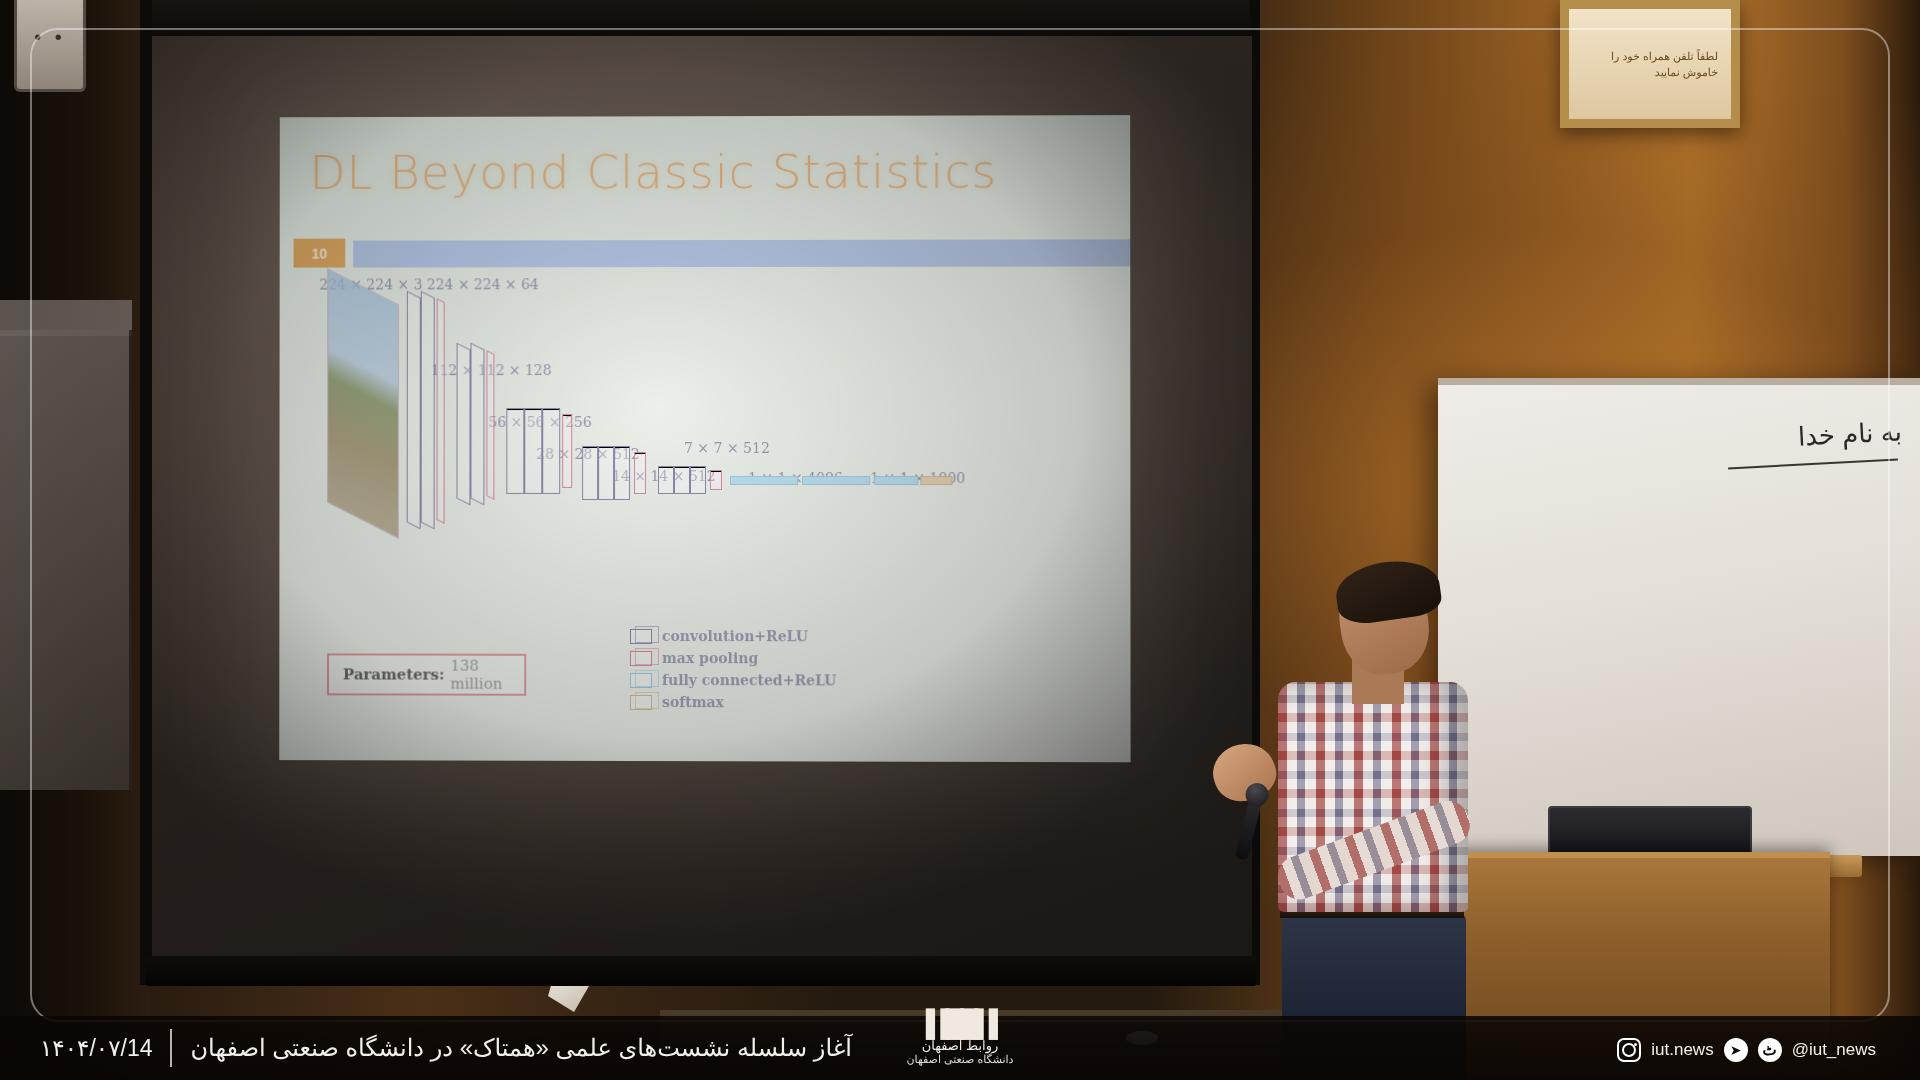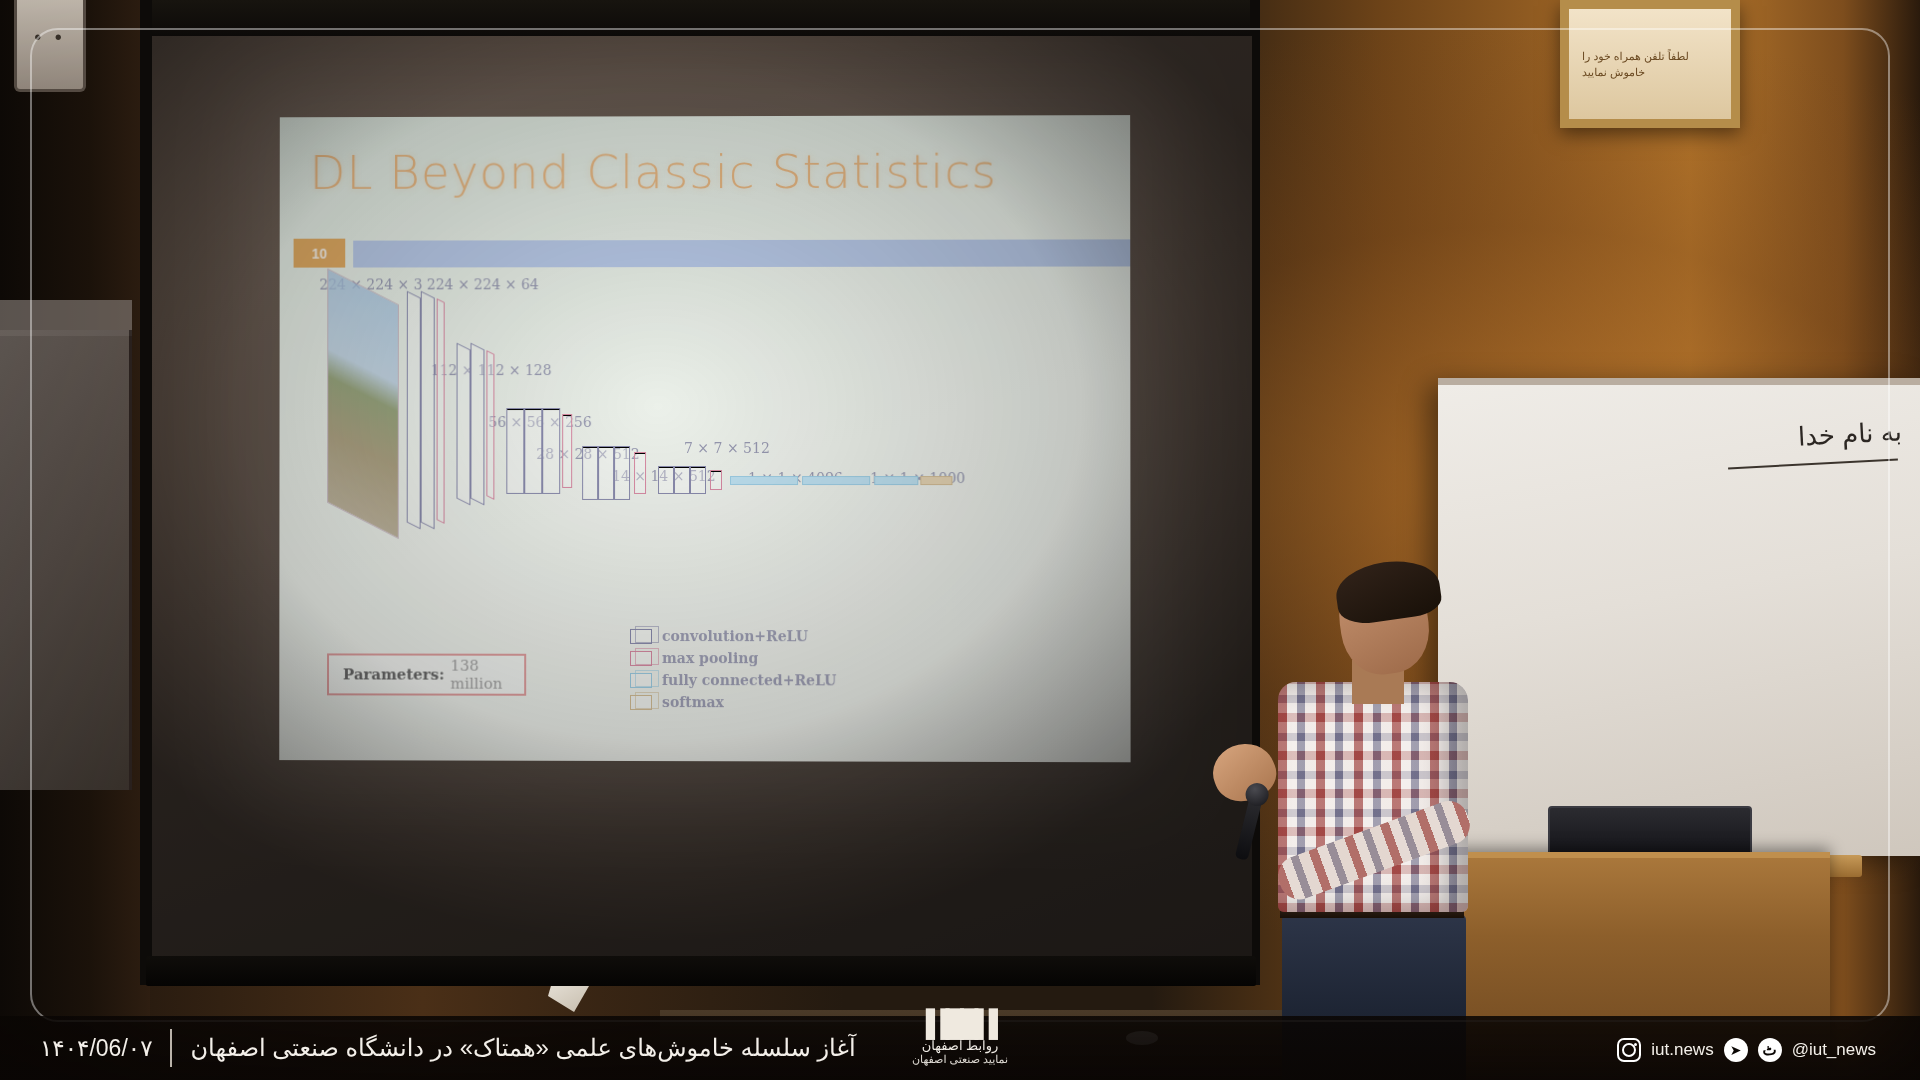--- a/index.html
+++ b/index.html
@@ -45,21 +45,21 @@
   
   #rightframe {
     position: absolute; left: 1560px; top: 0px; width: 180px; height: 128px;
     border: 9px solid #b58d4a;
     background: linear-gradient(180deg,#f2e3c8,#ddc79f);
     box-shadow: 0 6px 18px rgba(0,0,0,.5);
   }
   #rightframe .art {
     width: 100%; height: 100%;
     display: flex; align-items: center; justify-content: center;
-    color: #6b4a22; font-size: 11px; direction: rtl; text-align: left;
+    color: #6b4a22; font-size: 11px; direction: rtl; text-align: right;
     line-height: 1.5; padding: 13px;
   }
   #whiteboard {
     position: absolute; left: 1438px; top: 378px; width: 482px; height: 478px;
     background: linear-gradient(170deg,#efece7 0%, #e4dfd8 45%, #cfc7bd 100%);
     border-top: 7px solid #b9ada0;
     box-shadow: -10px 6px 26px rgba(0,0,0,.45);
   }
   #whiteboard .scribble {
     position: absolute; right: 18px; top: 34px;
@@ -465,29 +465,29 @@
   <div id="mic"></div>
   <div id="neck"></div>
   <div id="head"></div>
   <div id="hair"></div>
 </div>
 
 <div id="overlay-border"></div>
 
 <div id="banner">
   <div id="banner-left">
-    <div id="banner-date">۱۴۰۴/06/۰۷</div>
+    <div id="banner-date">۱۴۰۴/۰۷/14</div>
     <div id="banner-sep"></div>
-    <div id="banner-title">آغاز سلسله خاموش‌های علمی «همتاک» در دانشگاه صنعتی اصفهان</div>
+    <div id="banner-title">آغاز سلسله نشست‌های علمی «همتاک» در دانشگاه صنعتی اصفهان</div>
   </div>
 
   <div id="banner-logo">
     <div id="logo-mark">▐▐██▌▌</div>
     <div id="logo-l1">روابط اصفهان</div>
-    <div id="logo-l2">نمایید صنعتی اصفهان</div>
+    <div id="logo-l2">دانشگاه صنعتی اصفهان</div>
   </div>
 
   <div id="banner-right">
     <span class="soc-ico ig"></span>
     <span>iut.news</span>
     <span class="soc-ico tg">➤</span>
     <span class="soc-ico et">ٹ</span>
     <span>@iut_news</span>
   </div>
 </div>

